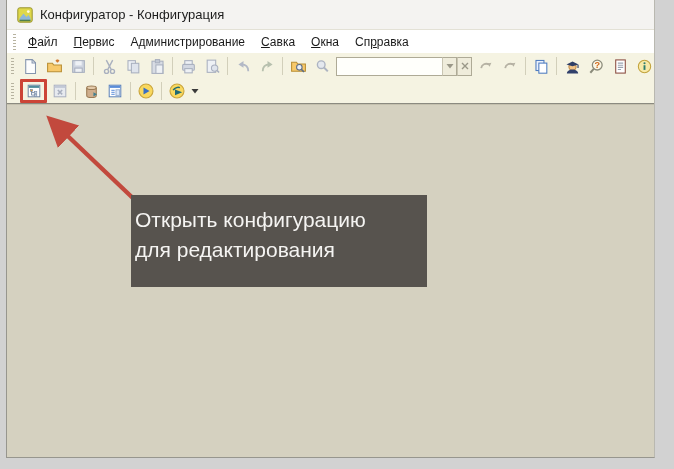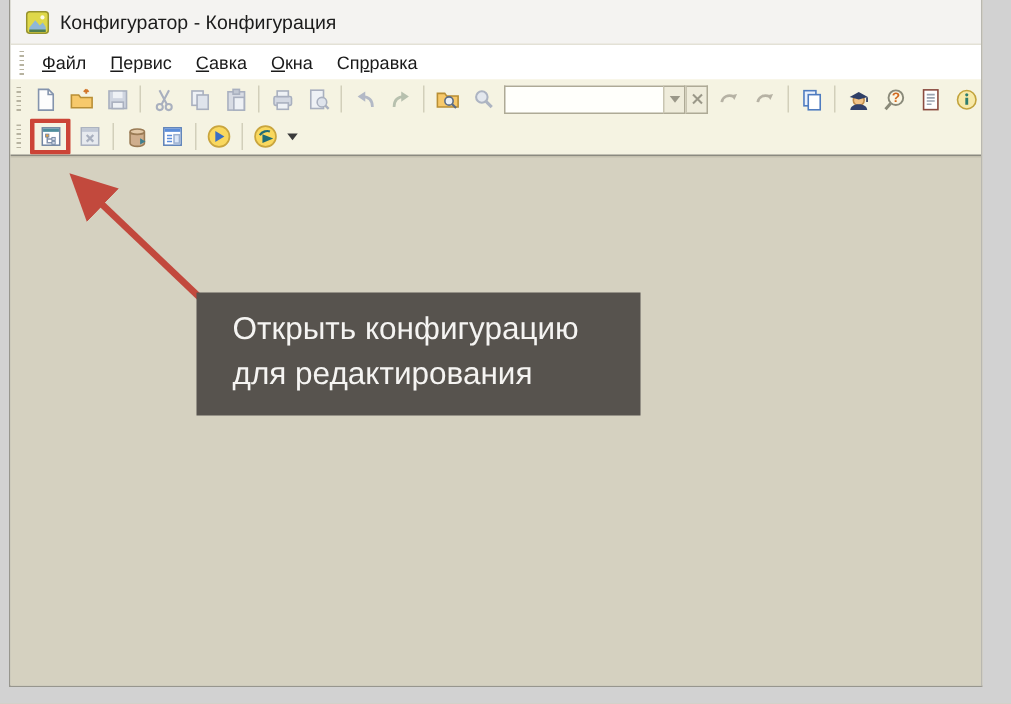--- a/index.html
+++ b/index.html
@@ -79,24 +79,24 @@
   }
   .hl-box .btn { width:21px; height:18px; flex-basis:21px; }
   .workspace {
     flex:1 1 auto; position:relative;
     background:#d5d1c0;
     border-top:1px solid #c4c0ae;
   }
   .arrow-svg { position:absolute; left:28px; top:2px; }
   .tooltip {
     position:absolute; left:124px; top:90px;
-    width:296px; height:82px;
+    width:296px; height:92px;
     background:#57534e; color:#f5f4f2;
     font-size:21px; line-height:30px;
-    padding:10px 24px;
+    padding:10px 4px;
   }
   .ovf { width:12px; flex:0 0 12px; display:flex; align-items:center; justify-content:center; }
 </style>
 </head>
 <body>
 
 <div class="window">
 
   <div class="titlebar">
     <svg width="16" height="16" viewBox="0 0 16 16">
@@ -105,20 +105,21 @@
       <path d="M2.5 13.5h11" stroke="#4f7f4f" stroke-width="1.6"></path>
       <circle cx="11.3" cy="4.6" r="1.4" fill="#fdfbe8"></circle>
     </svg>
     <span class="title">Конфигуратор - Конфигурация</span>
   </div>
 
   <div class="menubar">
     <div class="grip"></div>
     <div class="mi"><span></span><span class="u">Ф</span><span>айл</span></div>
     <div class="mi"><span></span><span class="u">П</span><span>ервис</span></div>
+    <div class="mi"><span>Администрирование</span><span class="u"></span><span></span></div>
     <div class="mi"><span></span><span class="u">С</span><span>авка</span></div>
     <div class="mi"><span></span><span class="u">О</span><span>кна</span></div>
     <div class="mi"><span>Сп</span><span class="u">р</span><span>равка</span></div>
   </div>
 
   <div class="toolbar tb1">
     <div class="grip"></div>
 
     <button class="btn en">
       <svg width="17" height="17" viewBox="0 0 16 16">

